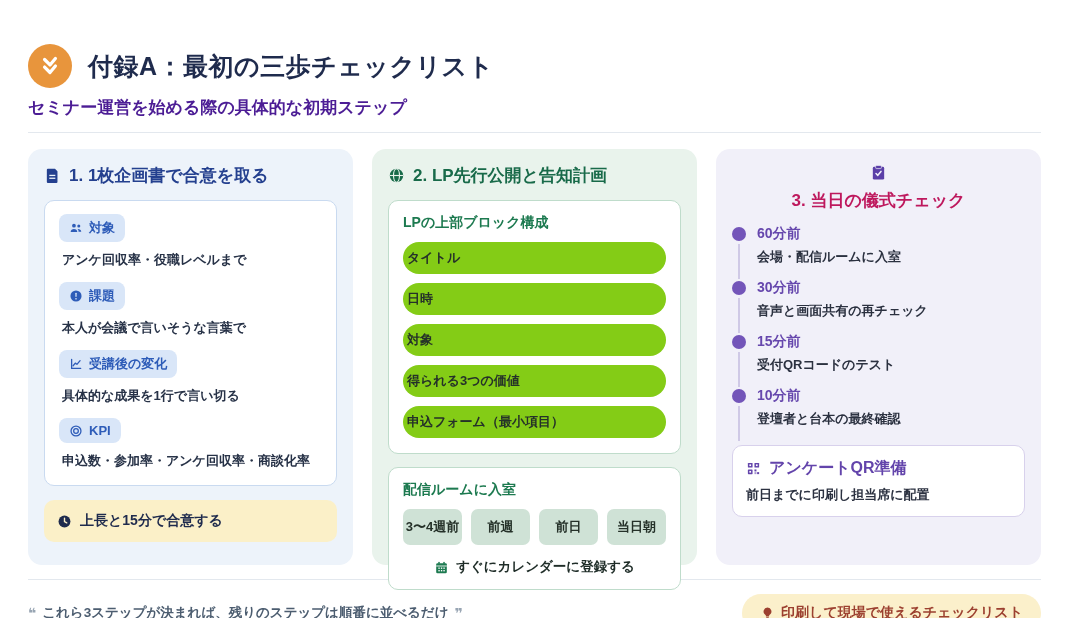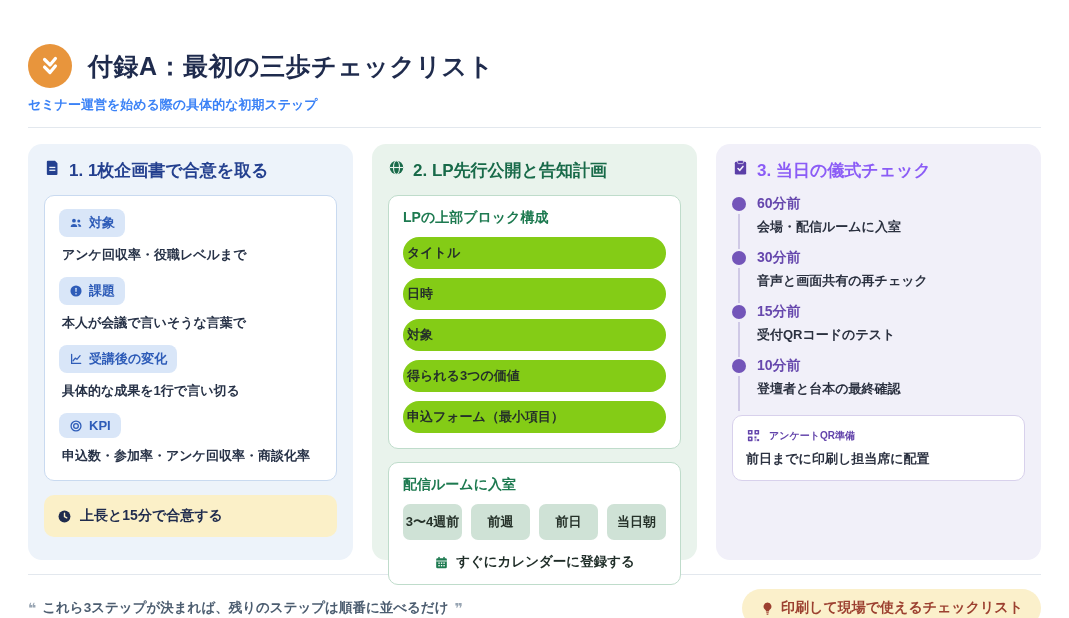--- a/index.html
+++ b/index.html
@@ -5,27 +5,27 @@
   * { margin:0; padding:0; box-sizing:border-box; }
   html,body { width:1069px; height:618px; background:#fff; overflow:hidden; }
   body { font-family:"Liberation Sans","DejaVu Sans",sans-serif; color:#1f2b4d; }
   .page { width:1069px; height:440px; padding:26px 28px 0 28px;margin-top:18px; }
 
   
   .hdr { display:flex; align-items:center; gap:16px; padding-left:0; }
   .hdr-badge { width:44px; height:44px; border-radius:50%; background:#e8953c;
     display:flex; align-items:center; justify-content:center; flex:0 0 44px; }
   .hdr-title { font-size:25px; font-weight:800; color:#1f2b4d; letter-spacing:.5px; }
-  .hdr-sub { margin-top:8px; font-size:13px; font-weight:700; color:#3b82f6; }
+  .hdr-sub { margin-top:8px; font-size:17px; font-weight:700; color:#4c1d95; }
   .divider { border:none; border-top:1px solid #e3e8ee; margin:13px 0 0 0; }
 
   
   .cards { display:flex; gap:19px; margin-top:16px; height:416px; }
   .card { flex:1 1 0; border-radius:14px; padding:15px 16px; }
-  .card-title { display:flex; gap:8px; font-size:17px; font-weight:800; }
+  .card-title { display:flex; align-items:center; gap:8px; font-size:17px; font-weight:800; }
   .card-title svg { flex:0 0 auto; }
 
   
   .card-1 { background:#edf3fa; }
   .card-1 .card-title { color:#24408f; }
   .panel { background:#fff; border-radius:10px; padding:13px 14px; }
   .panel-blue { border:1.5px solid #c9daf0; margin-top:13px; }
   .chip { display:inline-flex; align-items:center; gap:6px; background:#d9e6f8; color:#2e5cb8;
     font-size:13px; font-weight:700; padding:5px 10px; border-radius:8px; }
   .chip svg { flex:0 0 auto; }
@@ -43,31 +43,31 @@
     font-size:13px; font-weight:700; color:#253129; margin-bottom:9px; }
   .lp-block:last-child { margin-bottom:2px; }
   .chips-row { display:flex; gap:9px; }
   .sched-chip { flex:1 1 0; background:#cfe2d6; border-radius:7px; text-align:center;
     padding:9px 2px; font-size:13px; font-weight:700; color:#253129; }
   .cal-note { margin-top:13px; display:flex; align-items:center; justify-content:center; gap:7px;
     font-size:13.5px; font-weight:800; color:#1f2d28; }
 
   
   .card-3 { background:#f1f0f9; }
-  .card-3 .card-title { color:#8b5cf6; }
+  .card-3 .card-title { color:#be185d;flex-direction:column; }
   .timeline { margin-top:13px; }
   .tl-item { display:flex; gap:11px; }
   .tl-rail { display:flex; flex-direction:column; align-items:center; width:14px; flex:0 0 14px; }
   .tl-dot { width:14px; height:14px; border-radius:50%; background:#7355b9; margin-top:2px; }
   .tl-line { width:2px; flex:1; background:#cfc9e6; margin-top:3px; min-height:10px; }
   .tl-body { padding-bottom:13px; }
   .tl-time { font-size:14px; font-weight:800; color:#6647ad; }
   .tl-desc { font-size:13px; font-weight:700; color:#2b3140; margin-top:5px; }
   .qr-box { background:#fff; border:1.5px solid #d8d1ec; border-radius:10px; padding:12px 13px; margin-top:4px; }
-  .qr-title { display:flex; align-items:center; gap:8px; font-size:10px; font-weight:800; color:#6344ab; }
+  .qr-title { display:flex; align-items:center; gap:8px; font-size:16px; font-weight:800; color:#6344ab; }
   .qr-desc { font-size:13px; font-weight:700; color:#2b3140; margin-top:7px; }
 
   
   .footer-divider { border:none; border-top:1px solid #e3e8ee; margin:14px 0 0 0; }
   .footer { display:flex; align-items:center; justify-content:space-between; margin-top:14px; }
   .quote { font-size:13.5px; font-weight:700; color:#4c5d70; display:flex; align-items:center; gap:6px; }
   .qmark { color:#98a5b3; font-size:14px; }
   .print-pill { background:#fbf0cb; border-radius:999px; padding:10px 18px; display:flex;
     align-items:center; gap:6px; font-size:14px; font-weight:800; color:#9c4030; }
 </style>

